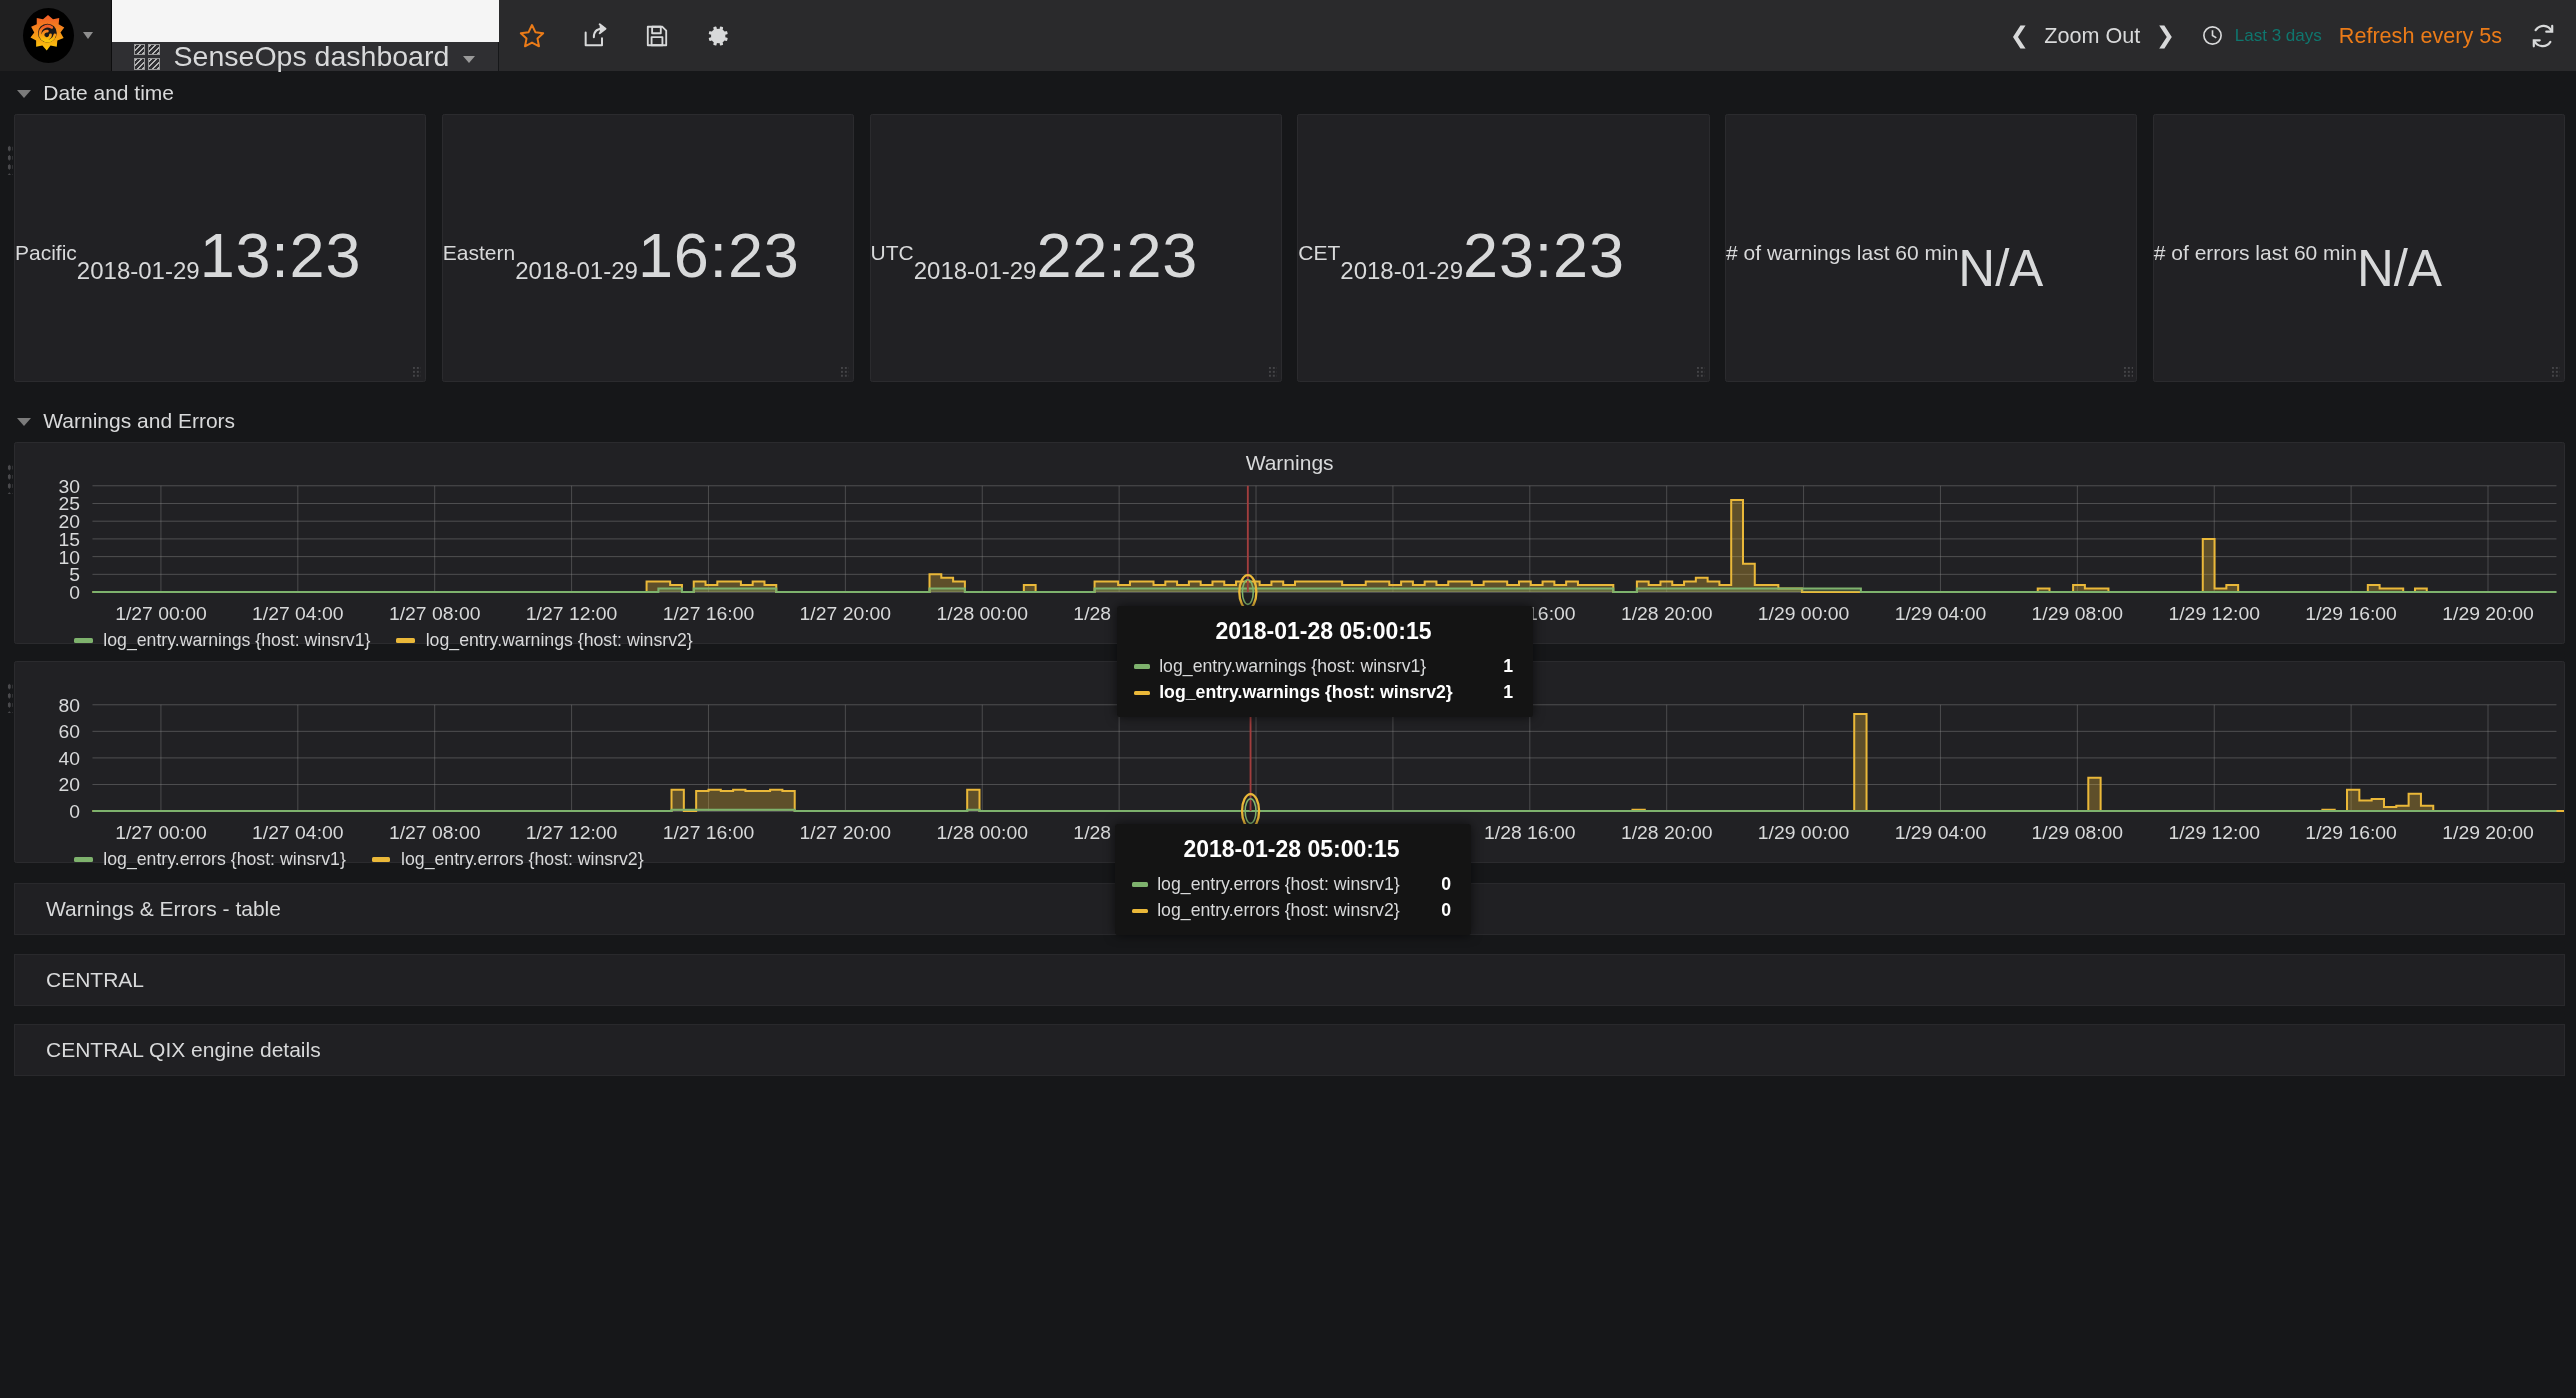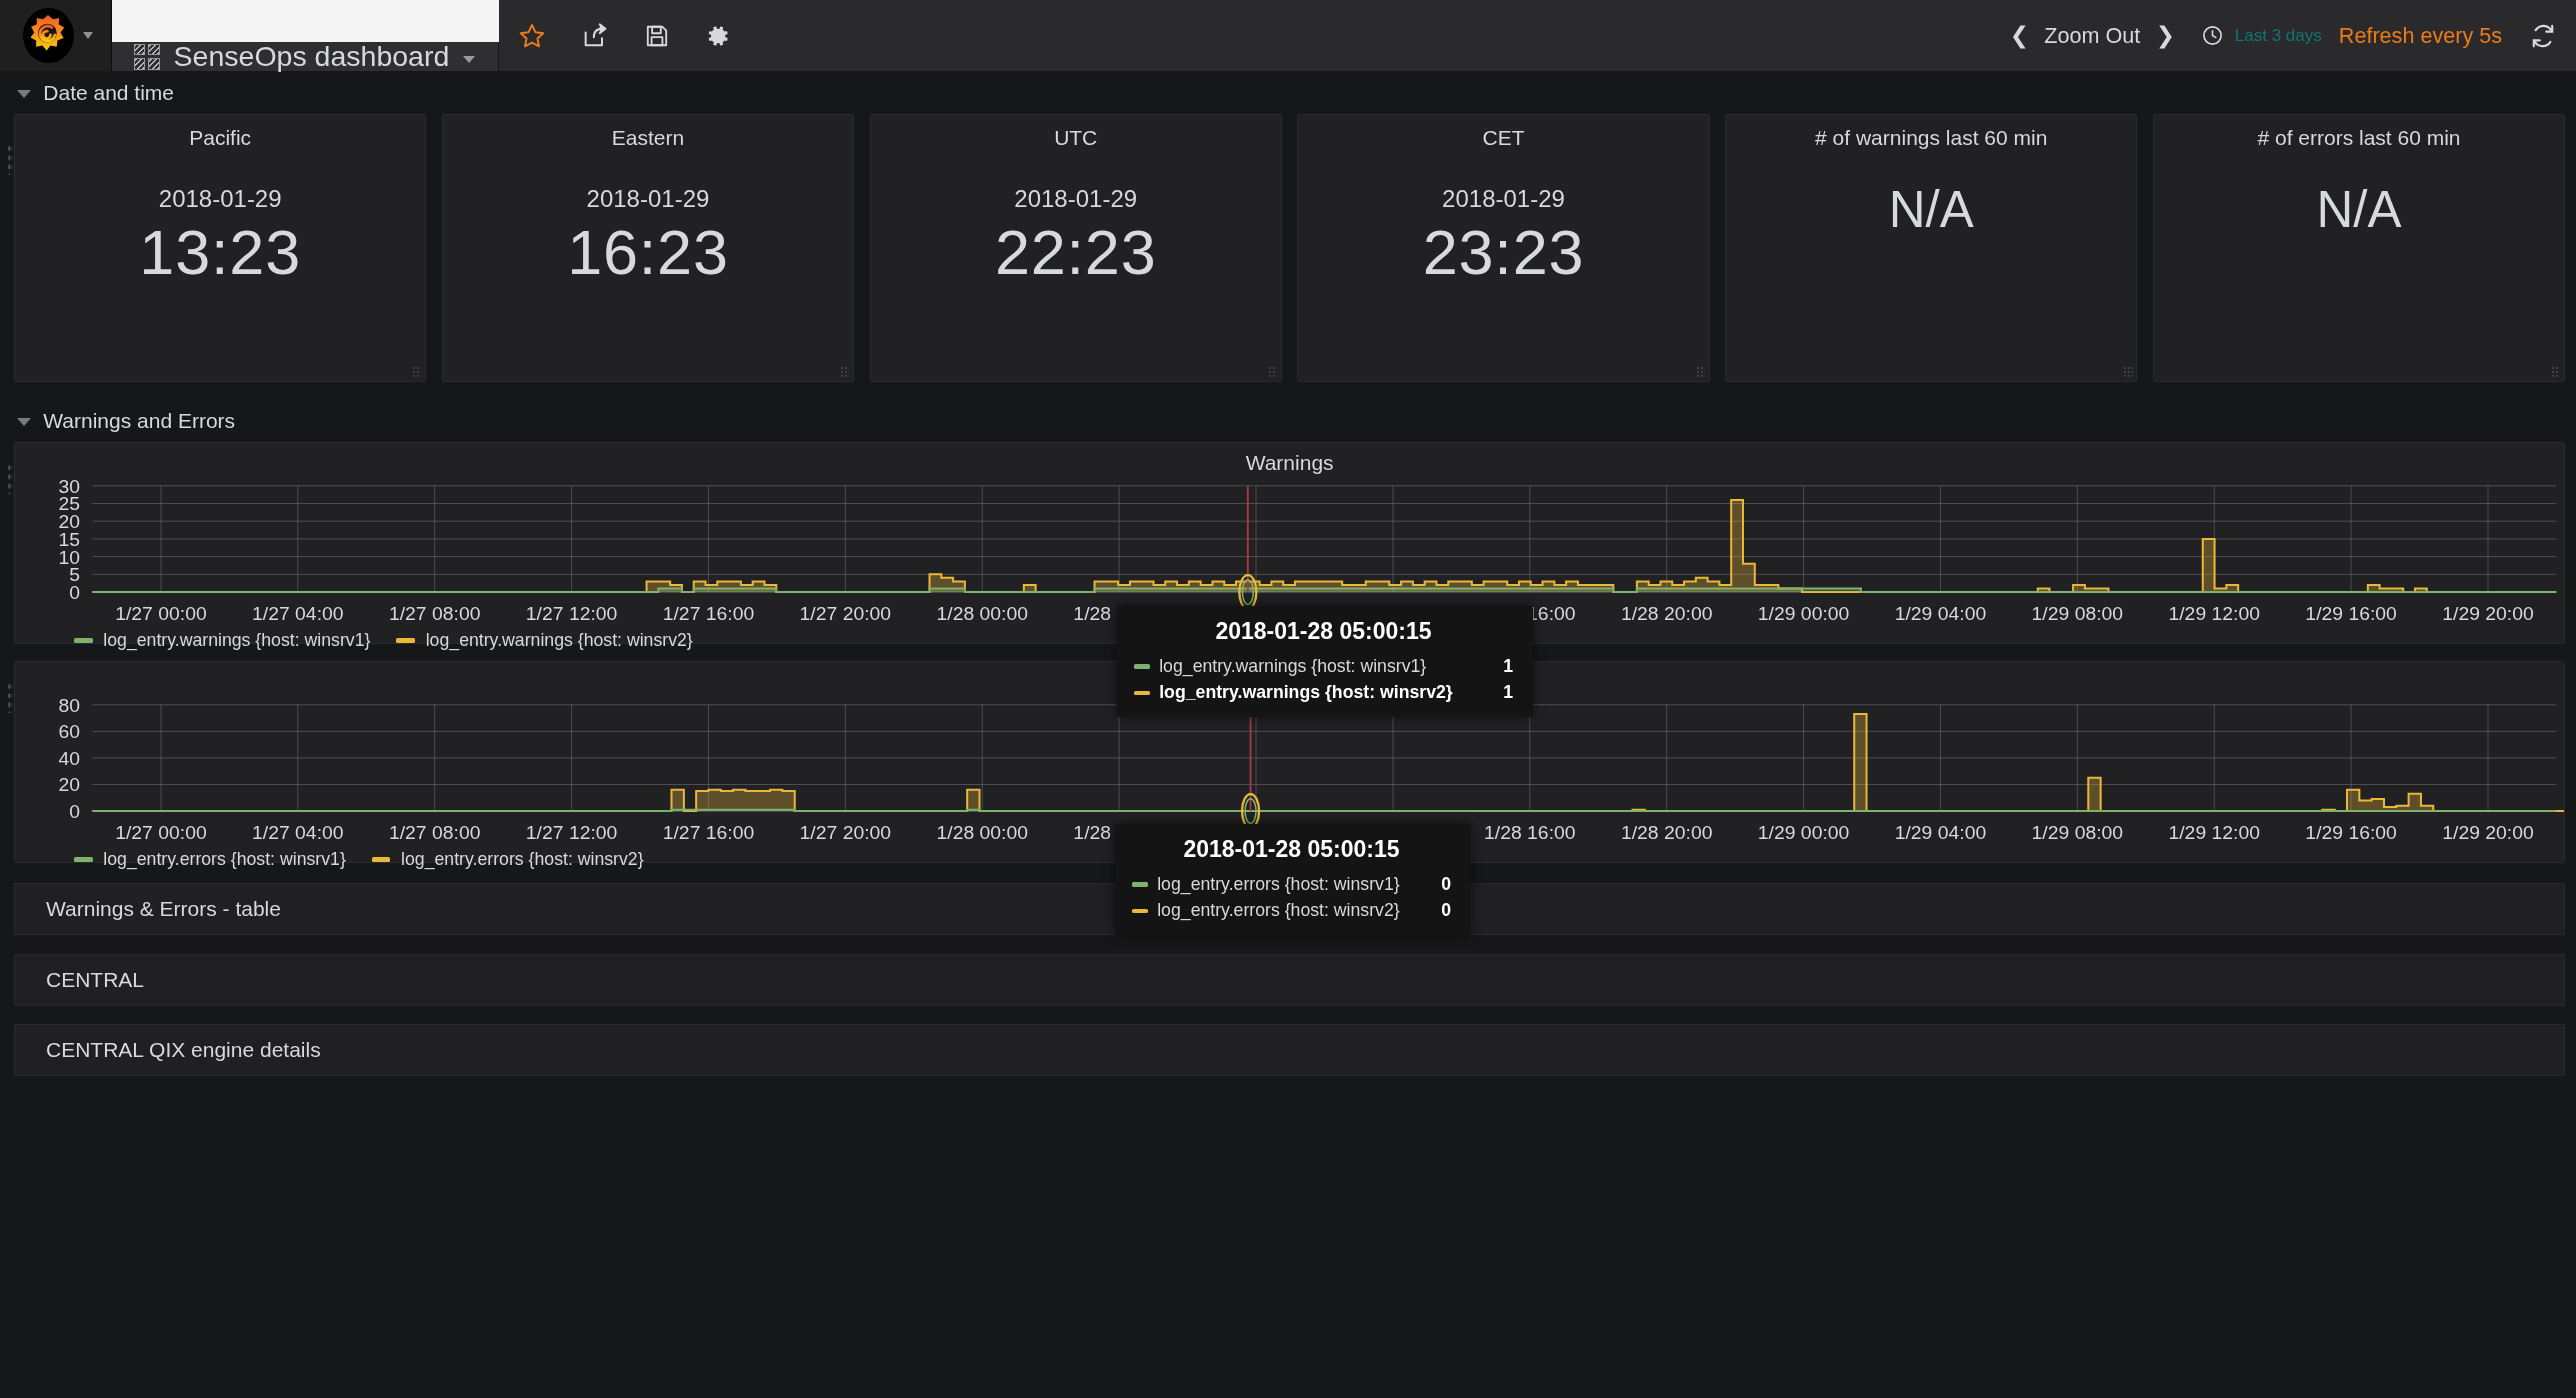--- a/index.html
+++ b/index.html
@@ -115,21 +115,21 @@
     display: flex; gap: 15.4px;
     padding: 0 10.8px 0 14px;
     height: 268px;
   }
   .panel {
     background: #212124;
     border: 0.8px solid #2b2b2e;
     border-radius: 2.3px;
     position: relative;
     flex: 1;
-    display: flex; flex-direction: column; align-items: center;
+    display: flex; flex-direction: row; align-items: center;
     padding-top: 10.8px;
   }
   .panel-title {
     font-size: 21px; color: #d8d9da; font-weight: 400;
     text-align: center;
   }
   .panel-date {
     font-size: 24px; color: #d8d9da; margin-top: 35px; font-weight: 400;
   }
   .panel-time {

